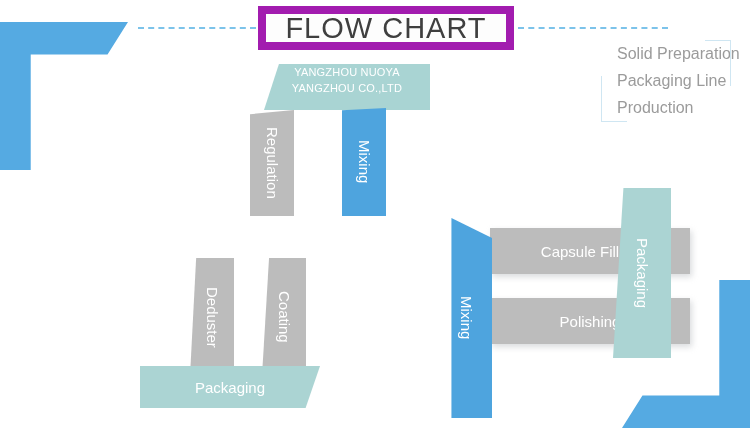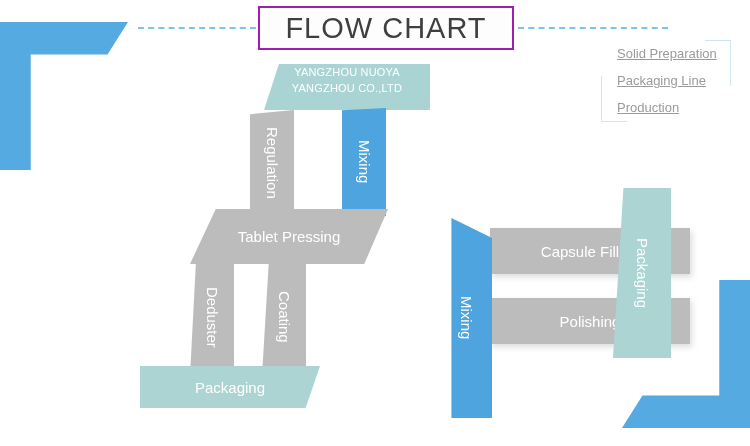--- a/index.html
+++ b/index.html
@@ -44,21 +44,21 @@
     filter: drop-shadow(-2px -3px 3px rgba(120,130,140,0.22));
   }
 
   
   #title-box {
     position: absolute;
     left: 258px;
     top: 6px;
     width: 256px;
     height: 44px;
-    border: 2px solid #a21caf;
+    border: 8px solid #a21caf;
     background: #fdfdfd;
     display: flex;
     align-items: center;
     justify-content: center;
     box-sizing: border-box;
     z-index: 6;
   }
   #title-text {
     font-size: 29px;
     letter-spacing: 1px;
@@ -87,26 +87,25 @@
   }
   #caption-block .edge {
     position: absolute;
     background: #cfe6f2;
   }
   #cap-edge-right { right: 0px; top: 0px; width: 1px; height: 46px; }
   #cap-edge-left  { left: 0px; bottom: 0px; width: 1px; height: 46px; }
   #cap-edge-bottom{ left: 0px; bottom: 0px; width: 26px; height: 1px; }
   #cap-edge-top   { right: 0px; top: 0px; width: 26px; height: 1px; }
   .caption-line {
-    font-size: 13px;
+    font-size: 16px;
     color: #9b9b9b;
     line-height: 27px;
     padding-left: 16px;
     white-space: nowrap;
-    text-decoration: underline;
   }
 
   
   #company-banner {
     position: absolute;
     left: 264px;
     top: 64px;
     width: 166px;
     height: 46px;
     background: #a9d4d3;
@@ -231,23 +230,20 @@
   </div>
 
   <div class="shape gray vert shadowed" id="lf-regulation">
     <span class="lbl">Regulation</span>
   </div>
 
   <div class="shape blue vert shadowed" id="lf-mixing">
     <span class="lbl">Mixing</span>
   </div>
 
-  <div class="shape gray shadowed" id="lf-tabletpressing">
-    <span class="lbl">Tablet  Pressing</span>
-  </div>
 
   <div class="shape gray vert shadowed" id="lf-deduster">
     <span class="lbl">Deduster</span>
   </div>
 
   <div class="shape gray vert shadowed" id="lf-coating">
     <span class="lbl">Coating</span>
   </div>
 
   <div class="shape teal shadowed" id="lf-packaging">

